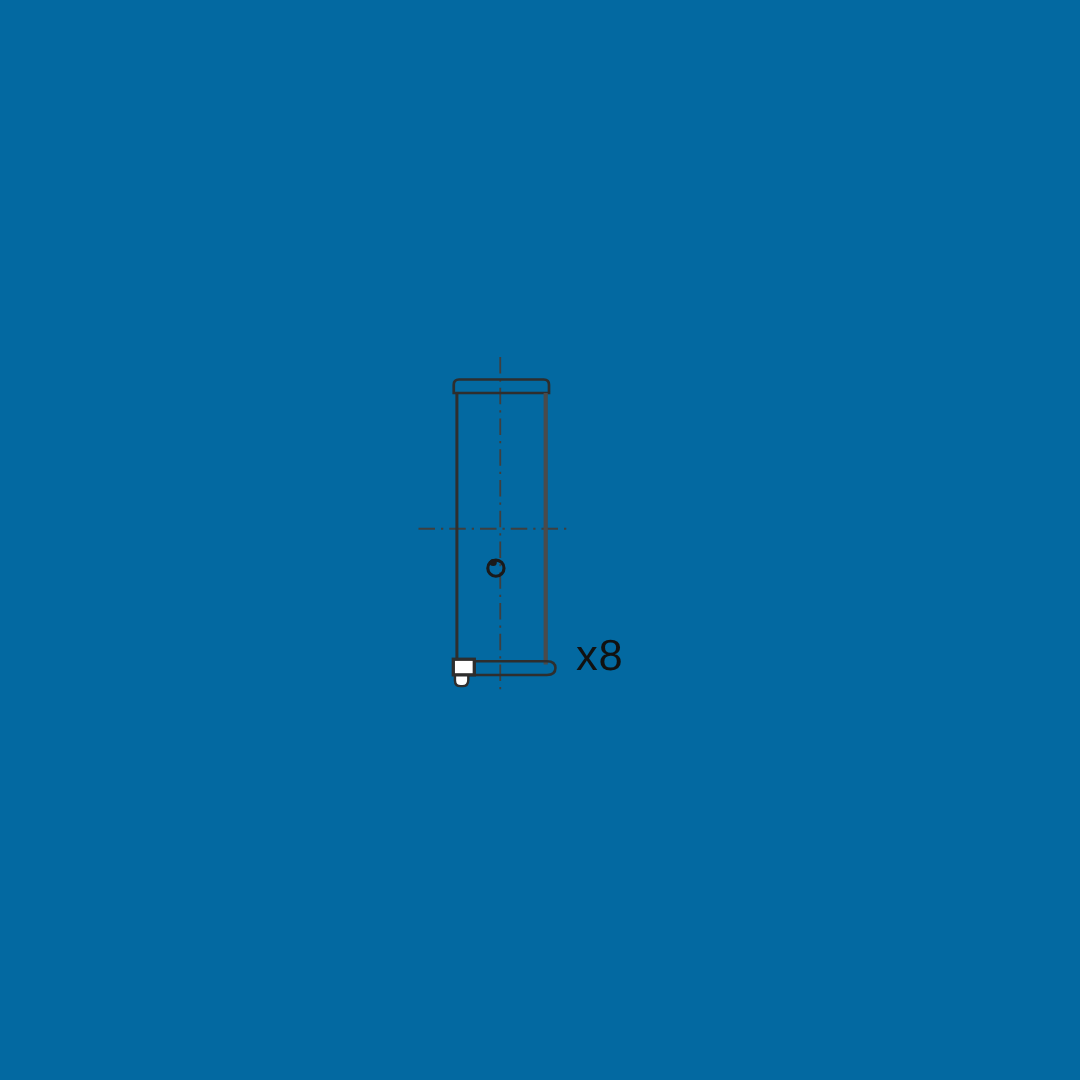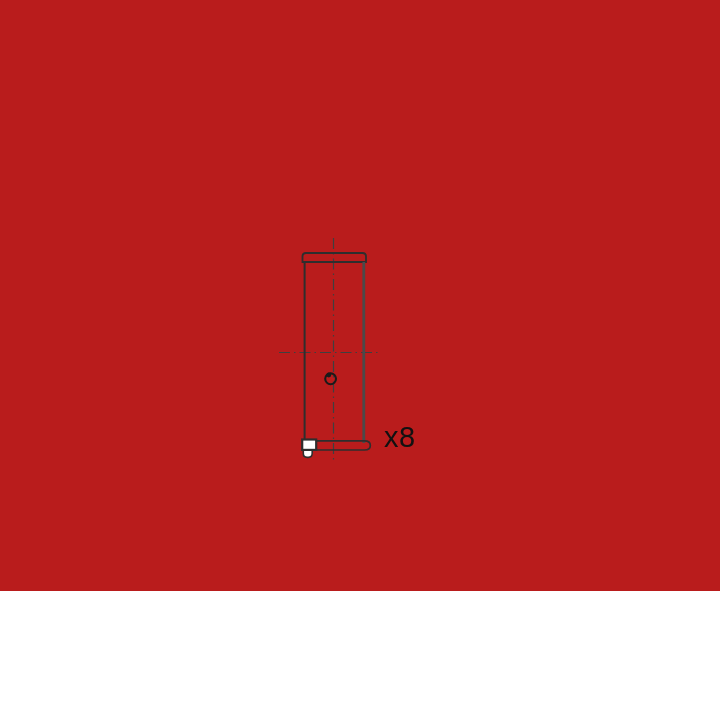--- a/index.html
+++ b/index.html
@@ -3,22 +3,22 @@
 <meta charset="utf-8">
 <style>
   html, body {
     margin: 0;
     padding: 0;
     background: #ffffff;
   }
   .canvas {
     position: relative;
     width: 720px;
-    height: 591px;
-    background: #b91c1c;
+    height: 720px;
+    background: #0369a1;
     overflow: hidden;
     font-family: "Liberation Sans", sans-serif;
   }
   svg {
     display: block;
   }
   .qty-text {
     font-family: "Liberation Sans", sans-serif;
     font-size: 29px;
     letter-spacing: 0.5px;

